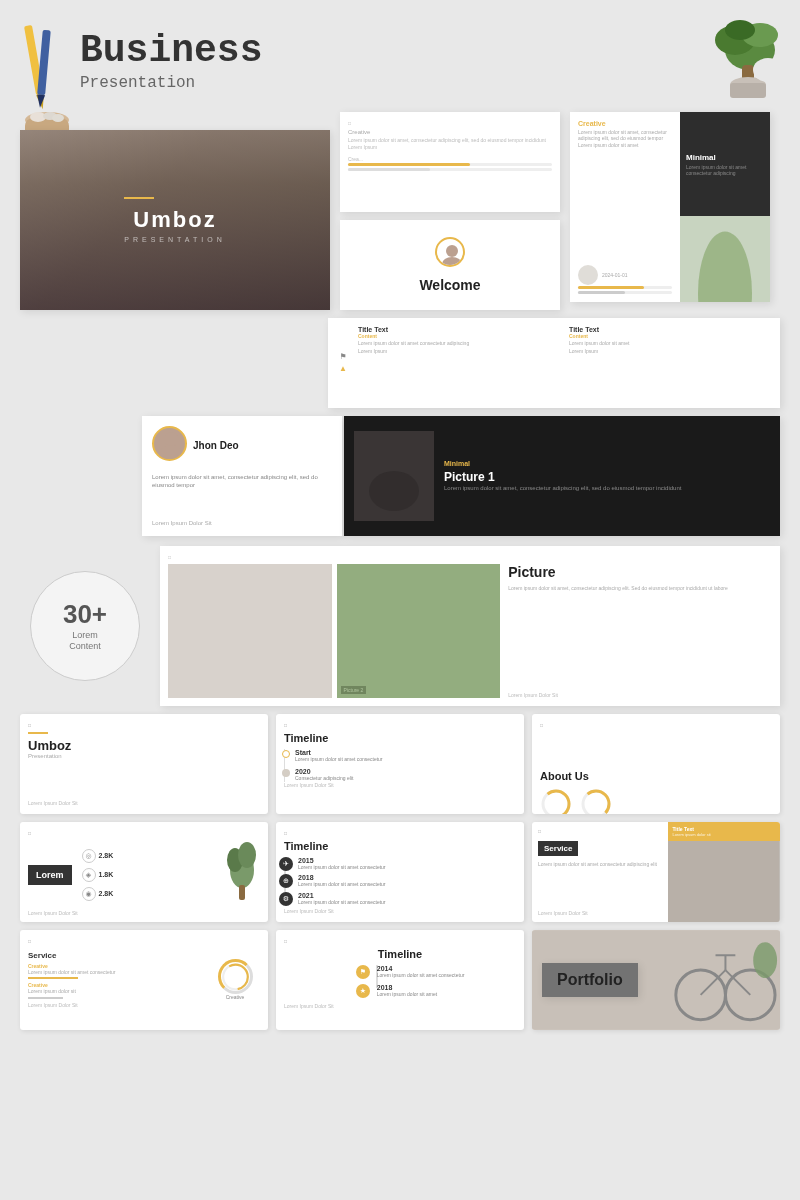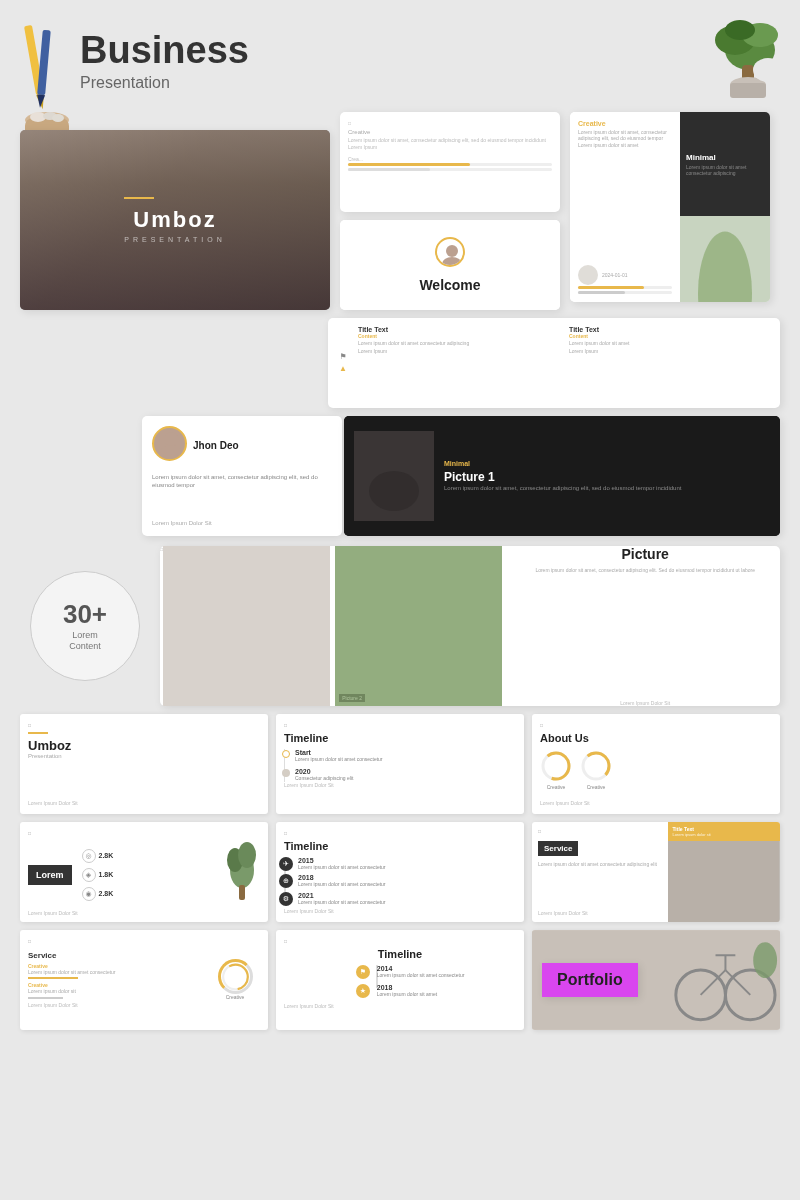--- a/index.html
+++ b/index.html
@@ -23,20 +23,21 @@
     .header-section {
       display: flex;
       align-items: flex-start;
       margin-bottom: 20px;
       position: relative;
     }
 
     .header-text {
       margin-left: 60px;
       margin-top: 10px;
+      font-family: Liberation Mono, monospace;
     }
 
     .header-title {
       font-size: 38px;
       font-weight: bold;
       color: #333;
       line-height: 1.1;
     }
 
     .header-subtitle {
@@ -56,21 +57,21 @@
     .plant-decoration {
       position: absolute;
       right: 0;
       top: 0;
       width: 120px;
       height: 100px;
     }
 
     .slide {
       background: white;
-      border-radius: 5px;
+      border-radius: 0;
       box-shadow: 2px 2px 8px rgba(0,0,0,0.1);
       overflow: hidden;
       position: relative;
     }
 
     
     .slide-hero {
       flex: 0 0 310px;
       height: 180px;
       align-self: flex-end;
@@ -408,20 +409,21 @@
       padding: 8px;
       display: flex;
       flex-direction: column;
     }
 
     .about-title {
       font-size: 11px;
       font-weight: bold;
       color: #222;
       margin-bottom: 6px;
+      margin-top: 38px;
     }
 
     .about-circles {
       display: flex;
       gap: 8px;
     }
 
     .about-circle-item {
       display: flex;
       flex-direction: column;
@@ -526,21 +528,21 @@
 
     
     .portfolio-inner {
       width: 100%;
       height: 100%;
       position: relative;
       background: #d0c8c0;
     }
 
     .portfolio-label {
-      background: #d946ef;
+      background: #737373;
       font-size: 16px;
       font-weight: bold;
       color: #222;
       padding: 8px 15px;
       box-shadow: 2px 2px 8px rgba(0,0,0,0.1);
     }
 
     
     .photo-woman {
       width: 100%;
@@ -791,21 +793,21 @@
       <div class="badge-circle">
         <div class="badge-number">30+</div>
         <div class="badge-unique">
           <span>Lorem</span><br>
           <span>Content</span>
         </div>
       </div>
     </div>
 
     <div class="slide" style="flex:1;height:160px;">
-      <div style="height:100%;display:flex;text-align:center;">
+      <div style="padding:8px;height:100%;display:flex;flex-direction:column;">
         <div style="font-size:5px;color:#bbb;margin-bottom:4px;">□</div>
         <div style="display:flex;gap:8px;flex:1;">
 
           <div style="flex:0 0 55%;display:flex;gap:5px;">
             <div style="flex:1;background:#d4cdc4;position:relative;">
               <div class="gallery-label">Picture 1</div>
               <svg width="100%" height="100%" style="position:absolute;top:0;left:0;">
                   <rect width="100%" height="100%" fill="#d8d2cc"></rect>
                 </svg>
             </div>

